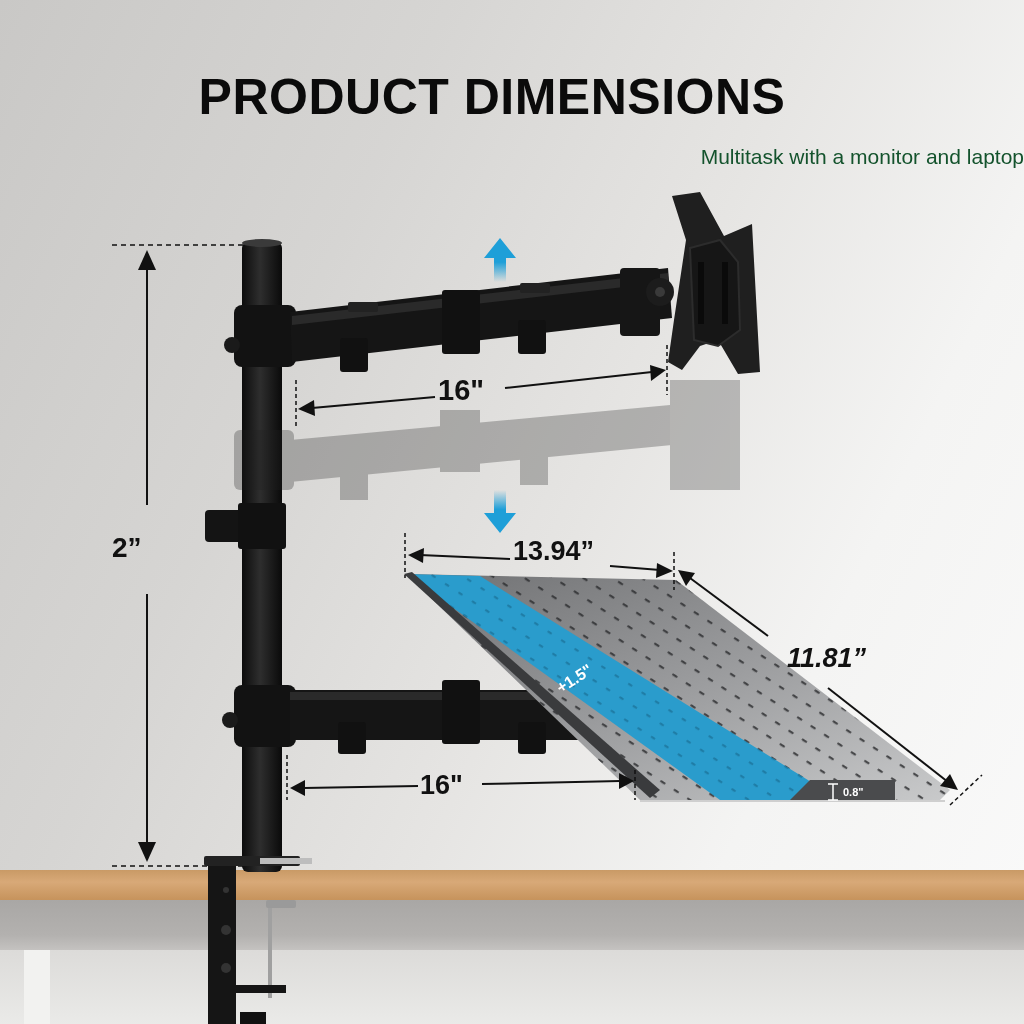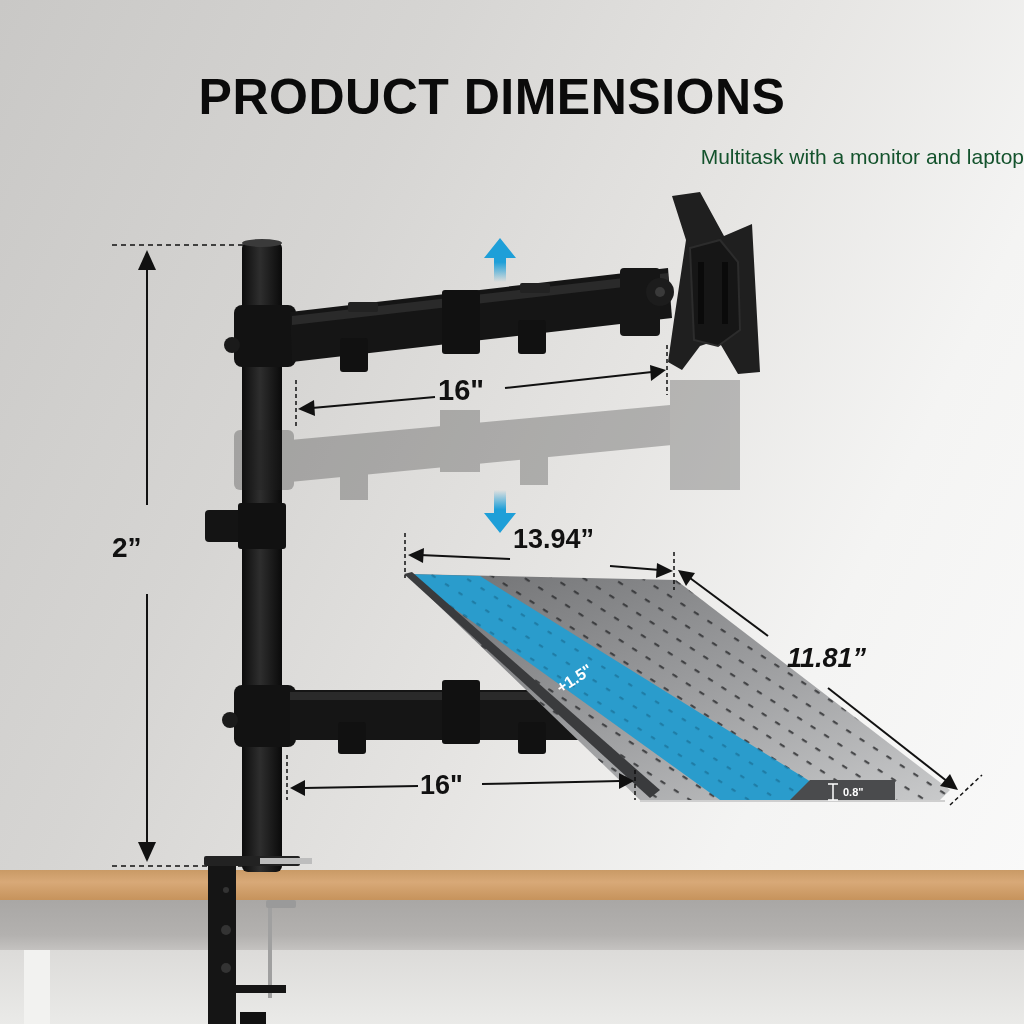--- a/index.html
+++ b/index.html
@@ -204,17 +204,17 @@
     <circle cx="226" cy="968" r="5" fill="#333"></circle>
     <rect x="240" y="1012" width="26" height="12" fill="#111"></rect>
   </g>
 </svg>
 
 <div class="abs title">PRODUCT DIMENSIONS</div>
 <div class="abs subtitle">Multitask with a monitor and laptop</div>
 
 <div class="abs dim-label" style="left:112px; top:532px; font-size:28px;">2”</div>
 <div class="abs dim-label" style="left:438px; top:374px; font-size:29px;">16"</div>
-<div class="abs dim-label" style="left:513px; top:524px; font-size:27px;">13.94”</div>
+<div class="abs dim-label" style="left:513px; top:536px; font-size:27px;">13.94”</div>
 <div class="abs dim-label" style="left:787px; top:643px; font-size:27px;font-style:italic;">11.81”</div>
 <div class="abs dim-label" style="left:420px; top:770px; font-size:27px;">16"</div>
 <div class="abs badge-08" style="left:843px; top:786px;">0.8"</div>
 <div class="abs tag-15" style="left:555px; top:670px; transform:rotate(-33deg);">+1.5"</div>
 
 </body></html>

